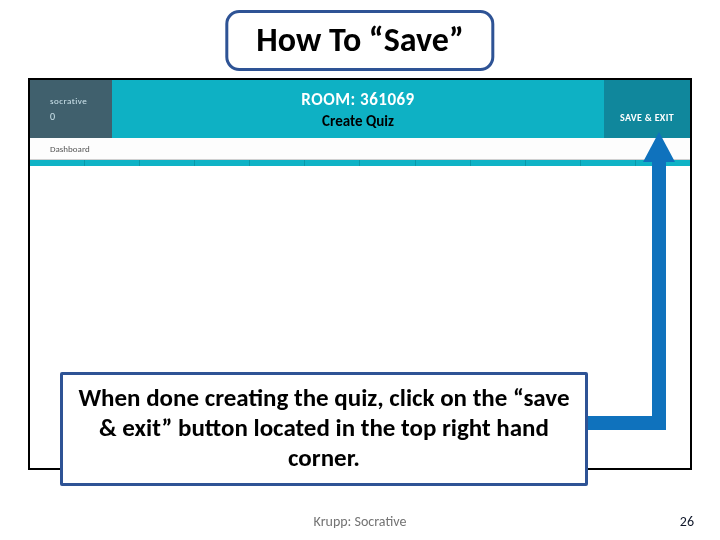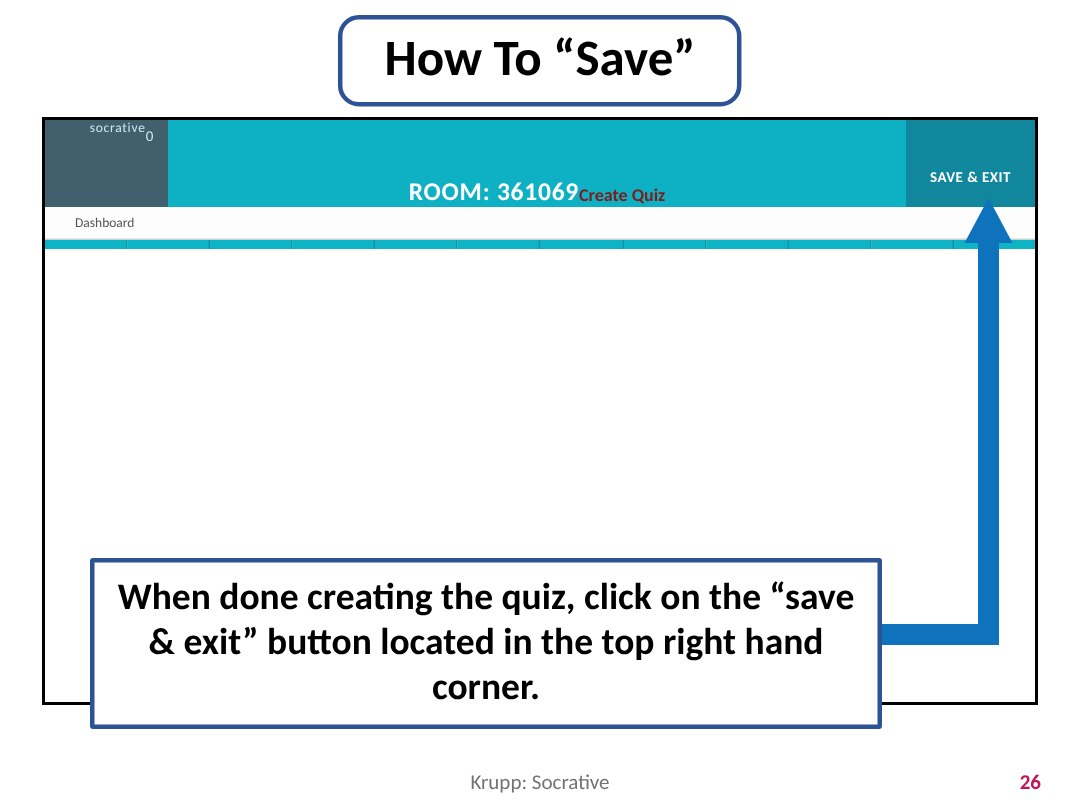--- a/index.html
+++ b/index.html
@@ -38,51 +38,51 @@
   }
   .app-header {
     display: flex;
     height: 58px;
     width: 100%;
   }
   .hdr-left {
     flex: 0 0 82px;
     background: #40606d;
     display: flex;
-    flex-direction: row;
+    flex-direction: column;
     justify-content: center;
     padding-left: 20px;
   }
   .hdr-left .brand {
     font-size: 9px;
     color: #cfe6ee;
     letter-spacing: 0.5px;
   }
   .hdr-left .count {
     font-size: 10px;
     color: #cfe6ee;
     margin-top: 4px;
   }
   .hdr-center {
     flex: 1 1 auto;
     background: #0eb1c4;
     display: flex;
-    flex-direction: row;
-    align-items: flex-end;
+    flex-direction: column;
+    align-items: center;
     justify-content: center;
   }
   .hdr-center .room {
     font-size: 17px;
     font-weight: 700;
     color: #fff;
     letter-spacing: 0.5px;
   }
   .hdr-center .sub {
-    font-size: 12px;
-    color: #7f1d1d;
+    font-size: 15px;
+    color: #000000;
     margin-top: 2px;
     font-weight: 600;
   }
   .hdr-right {
     flex: 0 0 86px;
     background: #10879c;
     display: flex;
     align-items: center;
     justify-content: center;
   }
@@ -176,22 +176,21 @@
     left: 50%;
     transform: translateX(-50%);
     font-size: 14px;
     color: #737373;
   }
   .page-num {
     position: absolute;
     bottom: 10px;
     right: 26px;
     font-size: 14px;
-    color: #be185d;
-    font-weight: bold;
+    color: #0f172a;
   }
 </style>
 </head>
 <body>
 
 <div class="title-box">
   <span>How To “Save”</span>
 </div>
 
 <div class="screenshot-frame">

